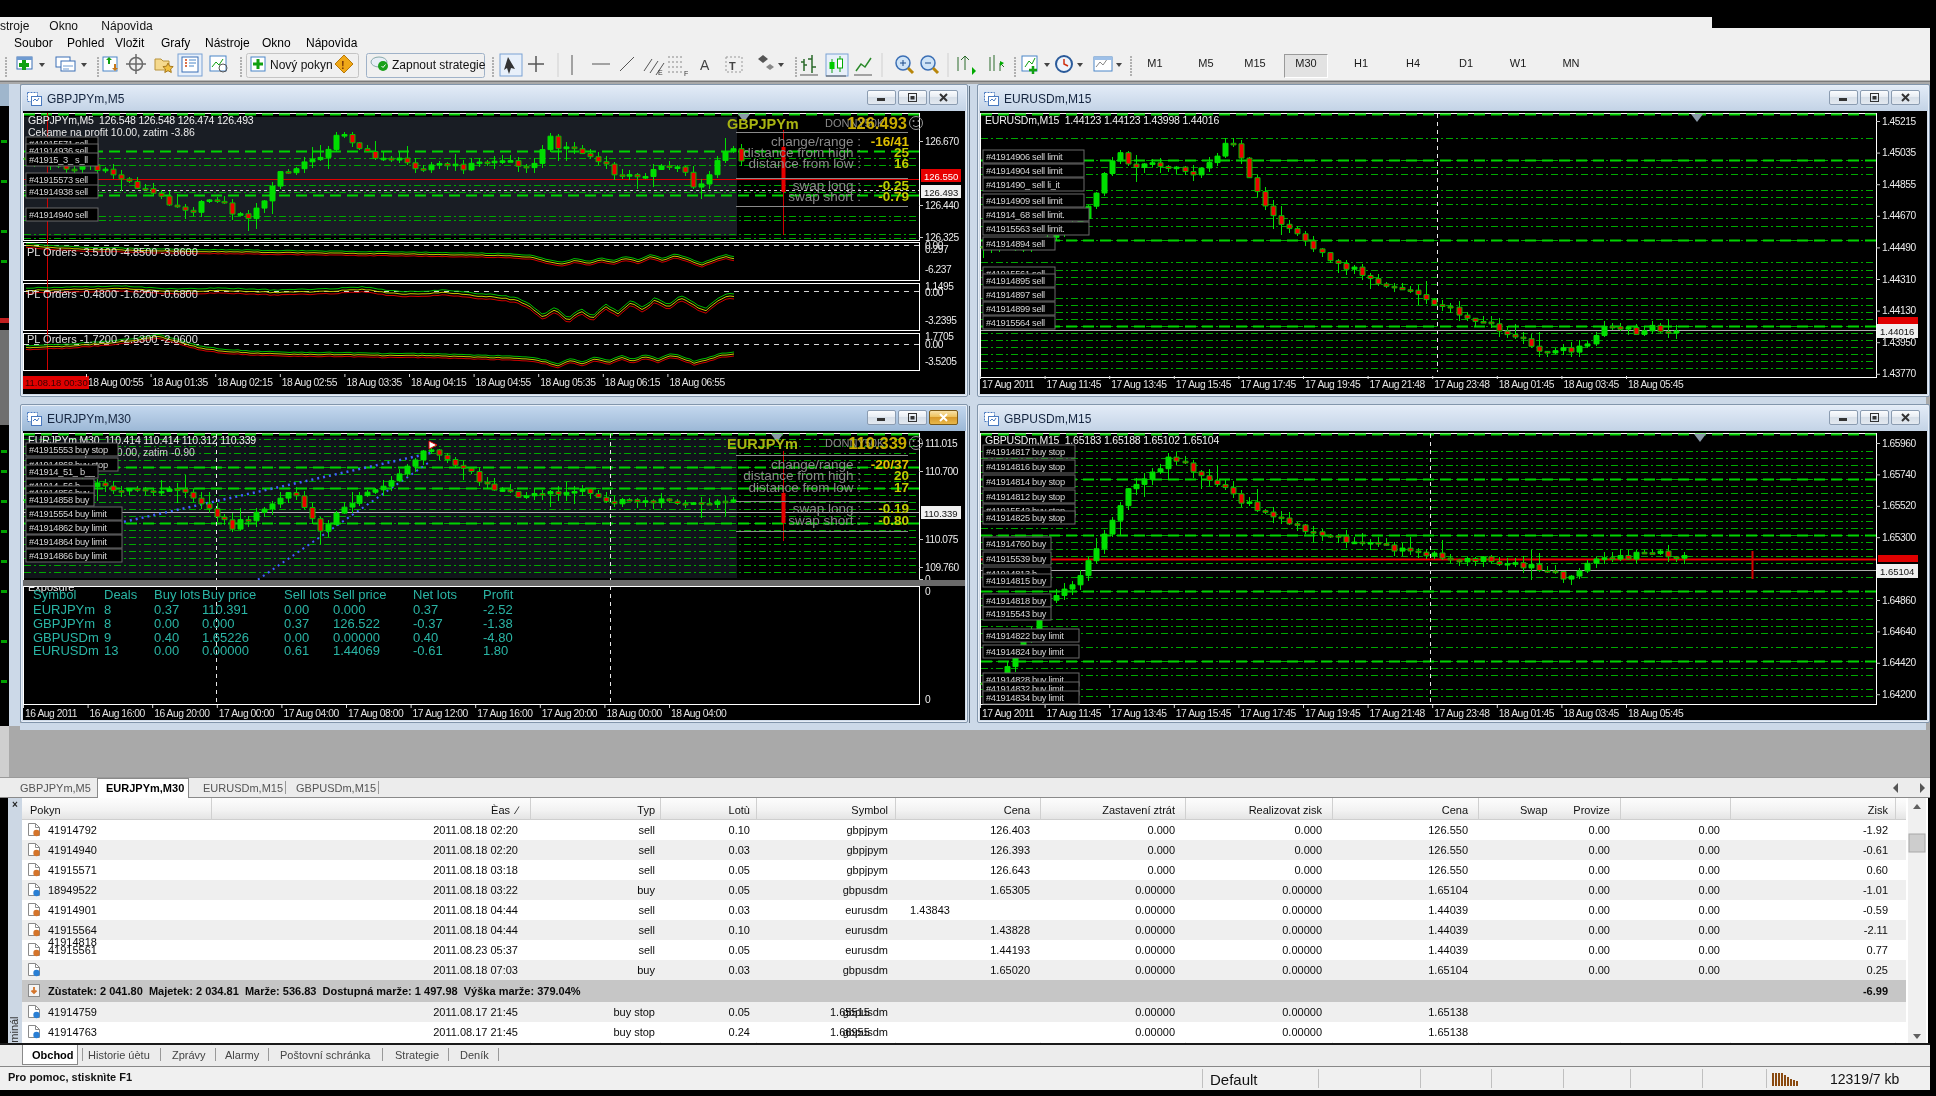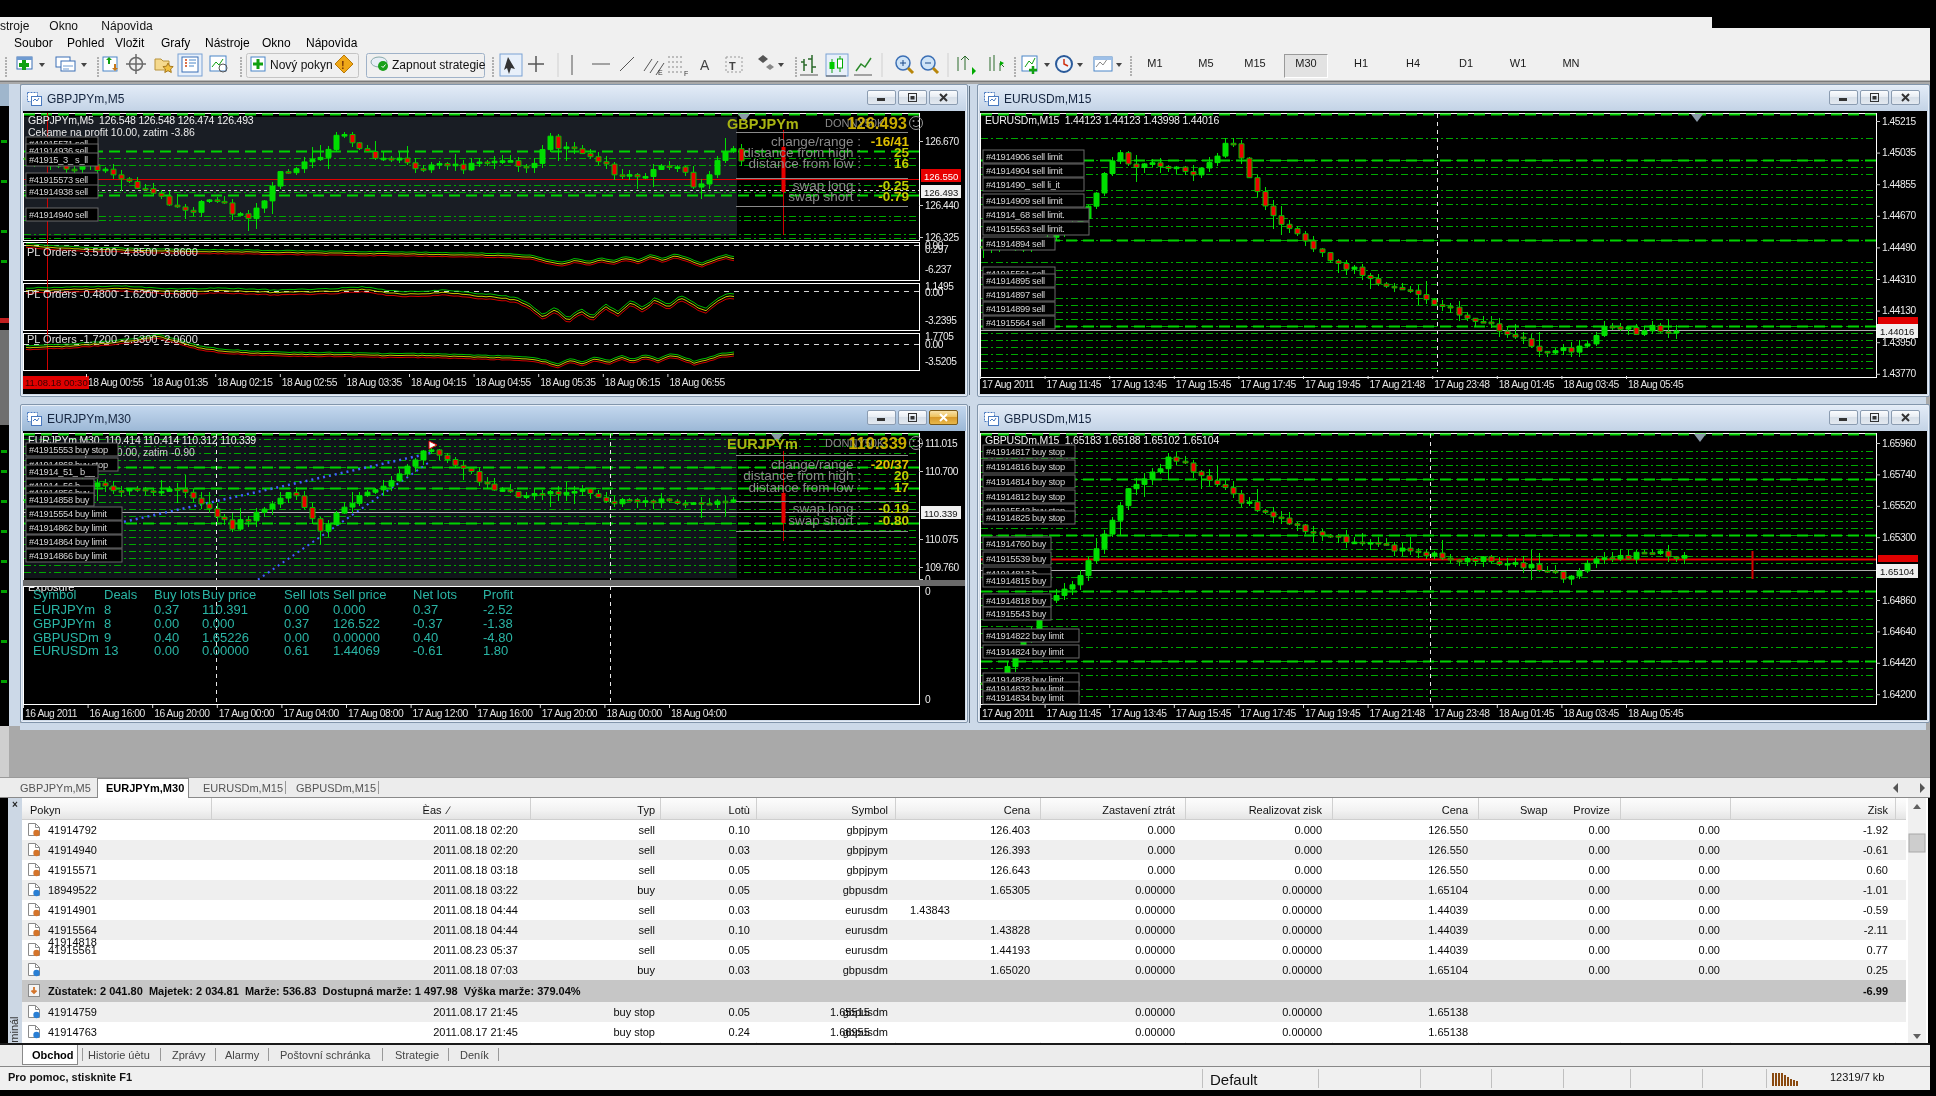--- a/index.html
+++ b/index.html
@@ -862,21 +862,21 @@
 <div class="abs" style="left:1332px;top:820px;width:1px;height:225px;background:#ededed"></div>
 <div class="abs" style="left:1478px;top:798px;width:1px;height:22px;background:#d0d0d0"></div>
 <div class="abs" style="left:1478px;top:820px;width:1px;height:225px;background:#ededed"></div>
 <div class="abs" style="left:1620px;top:798px;width:1px;height:22px;background:#d0d0d0"></div>
 <div class="abs" style="left:1620px;top:820px;width:1px;height:225px;background:#ededed"></div>
 <div class="abs" style="left:1730px;top:798px;width:1px;height:22px;background:#d0d0d0"></div>
 <div class="abs" style="left:1730px;top:820px;width:1px;height:225px;background:#ededed"></div>
 <div class="abs" style="left:1895px;top:798px;width:1px;height:22px;background:#d0d0d0"></div>
 <div class="abs" style="left:1895px;top:820px;width:1px;height:225px;background:#ededed"></div>
 <div class="hdrcell" style="left:30px">Pokyn</div>
-<div class="hdrcell" style="left:336px;width:200px;text-align:center">Èas&nbsp;&nbsp;∕</div>
+<div class="hdrcell" style="left:318px;width:200px;text-align:right">Èas&nbsp;&nbsp;∕</div>
 <div class="hdrcell" style="left:455px;width:200px;text-align:right">Typ</div>
 <div class="hdrcell" style="left:550px;width:200px;text-align:right">Lotù</div>
 <div class="hdrcell" style="left:688px;width:200px;text-align:right">Symbol</div>
 <div class="hdrcell" style="left:830px;width:200px;text-align:right">Cena</div>
 <div class="hdrcell" style="left:975px;width:200px;text-align:right">Zastavení ztrát</div>
 <div class="hdrcell" style="left:1122px;width:200px;text-align:right">Realizovat zisk</div>
 <div class="hdrcell" style="left:1268px;width:200px;text-align:right">Cena</div>
 <div class="hdrcell" style="left:1410px;width:200px;text-align:right">Provize</div>
 <div class="hdrcell" style="left:1520px;width:200px;">Swap</div>
 <div class="hdrcell" style="left:1688px;width:200px;text-align:right">Zisk</div>
@@ -1100,14 +1100,14 @@
     <rect x="0" y="1" width="2" height="13" fill="#8a4a10"></rect>
     <rect x="3" y="1" width="2" height="13" fill="#8a4a10"></rect>
     <rect x="6" y="1" width="2" height="13" fill="#8a4a10"></rect>
     <rect x="9" y="1" width="2" height="13" fill="#8a4a10"></rect>
     <rect x="12" y="3" width="2" height="11" fill="#8a4a10"></rect>
     <rect x="15" y="5" width="2" height="9" fill="#8a4a10"></rect>
     <rect x="18" y="7" width="2" height="7" fill="#8a4a10"></rect>
     <rect x="21" y="8" width="2" height="6" fill="#8a4a10"></rect>
     <rect x="24" y="9" width="2" height="5" fill="#8a4a10"></rect>
   </svg>
-<div class="abs" style="left:1830px;top:1071px;font-size:11px;color:#111">12319/7 kb</div>
+<div class="abs" style="left:1830px;top:1071px;font-size:14px;color:#111">12319/7 kb</div>
 <div class="abs" style="left:0;top:1090px;width:1936px;height:6px;background:#000"></div>
 <div class="abs" style="left:1930px;top:28px;width:6px;height:1068px;background:#000"></div>
 </body></html>

